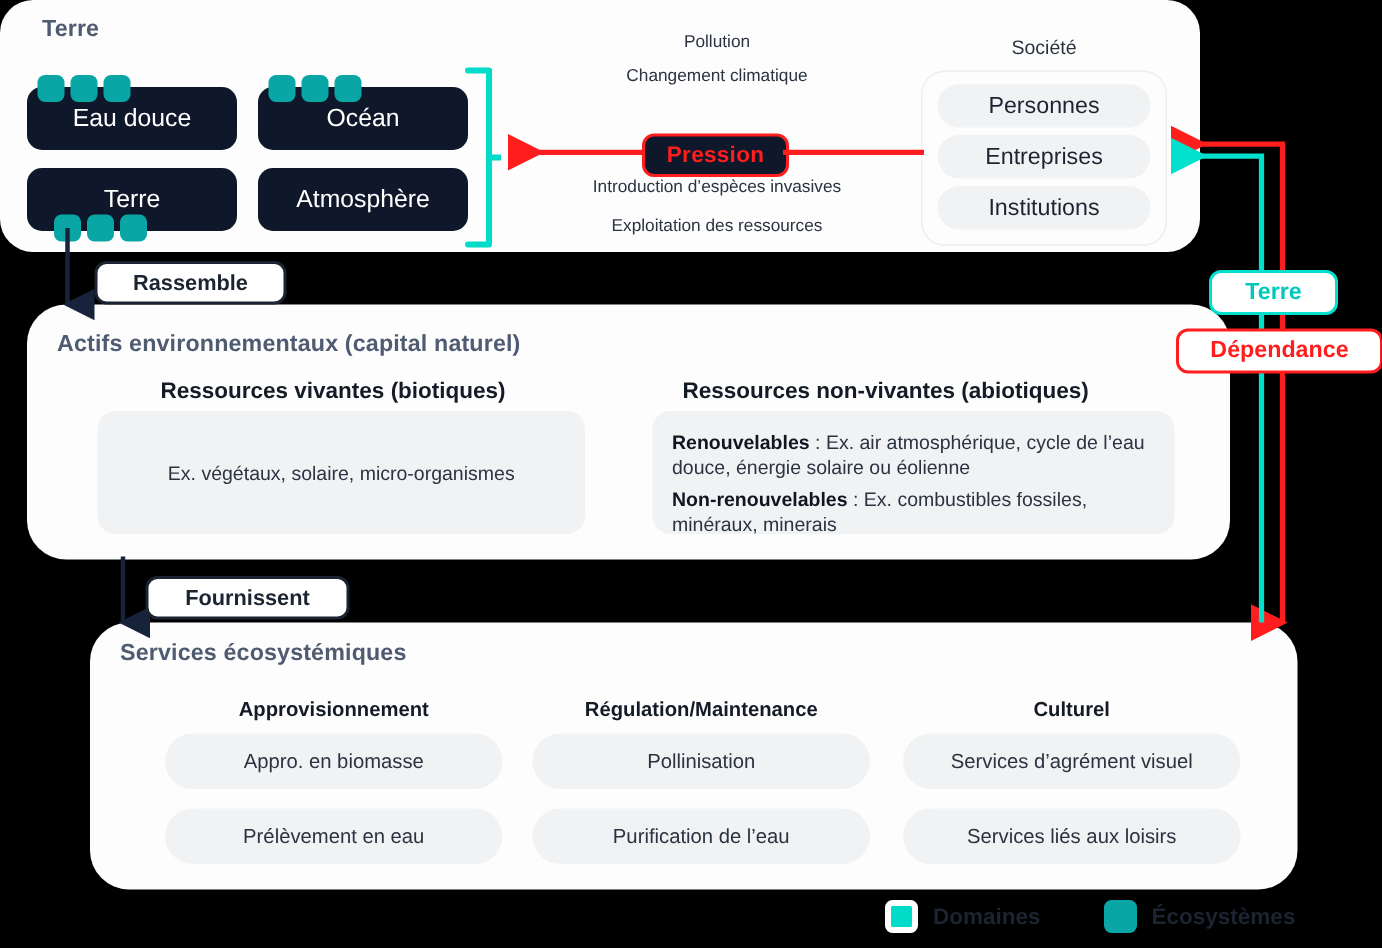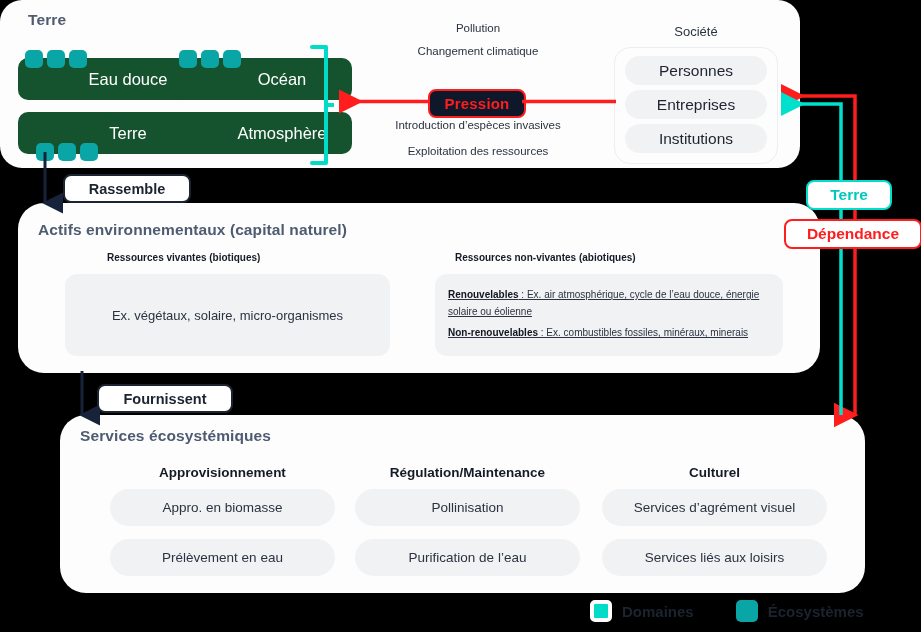--- a/index.html
+++ b/index.html
@@ -23,23 +23,23 @@
     position:absolute;
     font-size:15.5px;font-weight:bold;color:#4e5b70;
     letter-spacing:.1px;white-space:nowrap;
   }
   #nature-title{left:28px;top:11px;}
   #actifs-title{left:38px;top:221px;}
   #services-title{left:80px;top:427px;}
 
   
   .domain-box{
-    position:absolute;background:#14532d;border-radius:10px;
-    display:flex;align-items:center;justify-content:center;
-    color:#ffffff;font-size:16.5px;font-weight:400;padding-left:40px;
+    position:absolute;background:#0f172a;border-radius:10px;
+    display:flex;align-items:center;justify-content:center;
+    color:#ffffff;font-size:16.5px;font-weight:400;
   }
   #dom-eau{left:18px;top:58px;width:140px;height:42px;}
   #dom-ocean{left:172px;top:58px;width:140px;height:42px;}
   #dom-terre{left:18px;top:112px;width:140px;height:42px;}
   #dom-atmo{left:172px;top:112px;width:140px;height:42px;}
 
   .eco-squares{position:absolute;display:flex;gap:4px;}
   .eco-squares .sq{width:18px;height:18px;background:#0aa6a6;border-radius:5px;}
   #sq-eau{left:25px;top:50px;}
   #sq-ocean{left:179px;top:50px;}
@@ -92,32 +92,32 @@
   #lbl-rassemble{left:63px;top:174px;width:124px;height:25px;
     border:2px solid #1b2430;color:#1b2430;}
   #lbl-fournissent{left:97px;top:384px;width:132px;height:25px;
     border:2px solid #1b2430;color:#1b2430;}
   #lbl-valeur{left:806px;top:180px;width:82px;height:26px;
     border:2.5px solid #00e0cd;color:#00c9bb;font-size:15.5px;}
   #lbl-dependance{left:784px;top:219px;width:134px;height:26px;
     border:2.5px solid #ff1d1d;color:#ff1d1d;font-size:15.5px;}
 
   
-  .col-head{position:absolute;font-size:10px;font-weight:bold;color:#151b26;white-space:nowrap;}
+  .col-head{position:absolute;font-size:15px;font-weight:bold;color:#151b26;white-space:nowrap;}
   #head-bio{left:107px;top:252px;}
   #head-abio{left:455px;top:252px;}
 
   .grey-panel{position:absolute;background:#f1f2f4;border-radius:12px;}
   #panel-bio{left:65px;top:274px;width:325px;height:82px;}
   #panel-abio{left:435px;top:274px;width:348px;height:82px;}
 
   #bio-text{position:absolute;left:65px;top:274px;width:325px;height:82px;
     display:flex;align-items:center;justify-content:center;
     font-size:13px;color:#2b3340;text-align:center;}
-  .abio-para{position:absolute;left:448px;width:322px;font-size:10px;color:#2b3340;line-height:17px;text-decoration:underline;}
+  .abio-para{position:absolute;left:448px;width:322px;font-size:13px;color:#2b3340;line-height:17px;}
   #abio-1{top:286px;}
   #abio-2{top:324px;}
   .abio-para b{color:#10151f;}
 
   
   .svc-head{position:absolute;font-size:13.5px;font-weight:bold;color:#151b26;
     text-align:center;white-space:nowrap;}
   #svc-h1{left:110px;top:465px;width:225px;}
   #svc-h2{left:355px;top:465px;width:225px;}
   #svc-h3{left:602px;top:465px;width:225px;}

